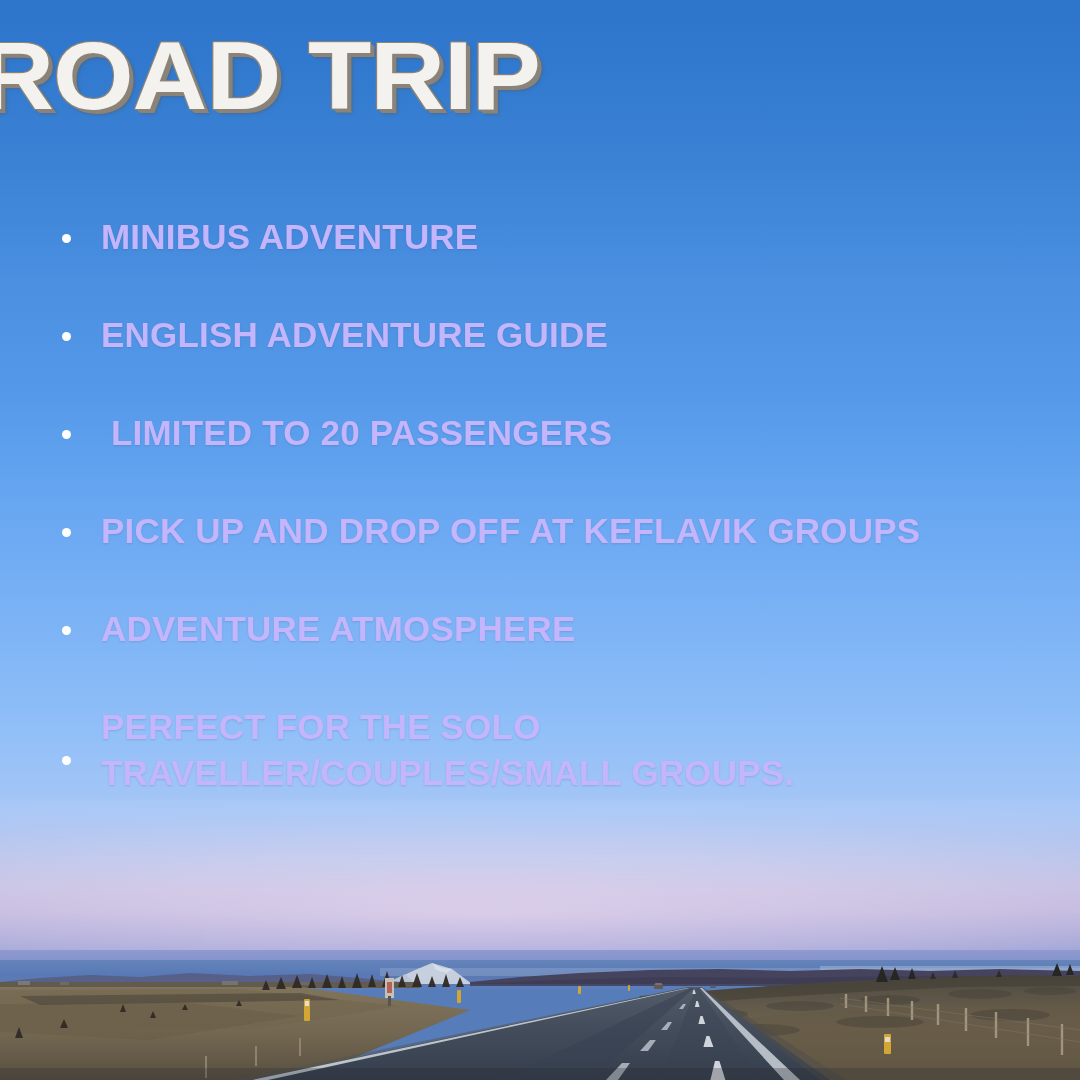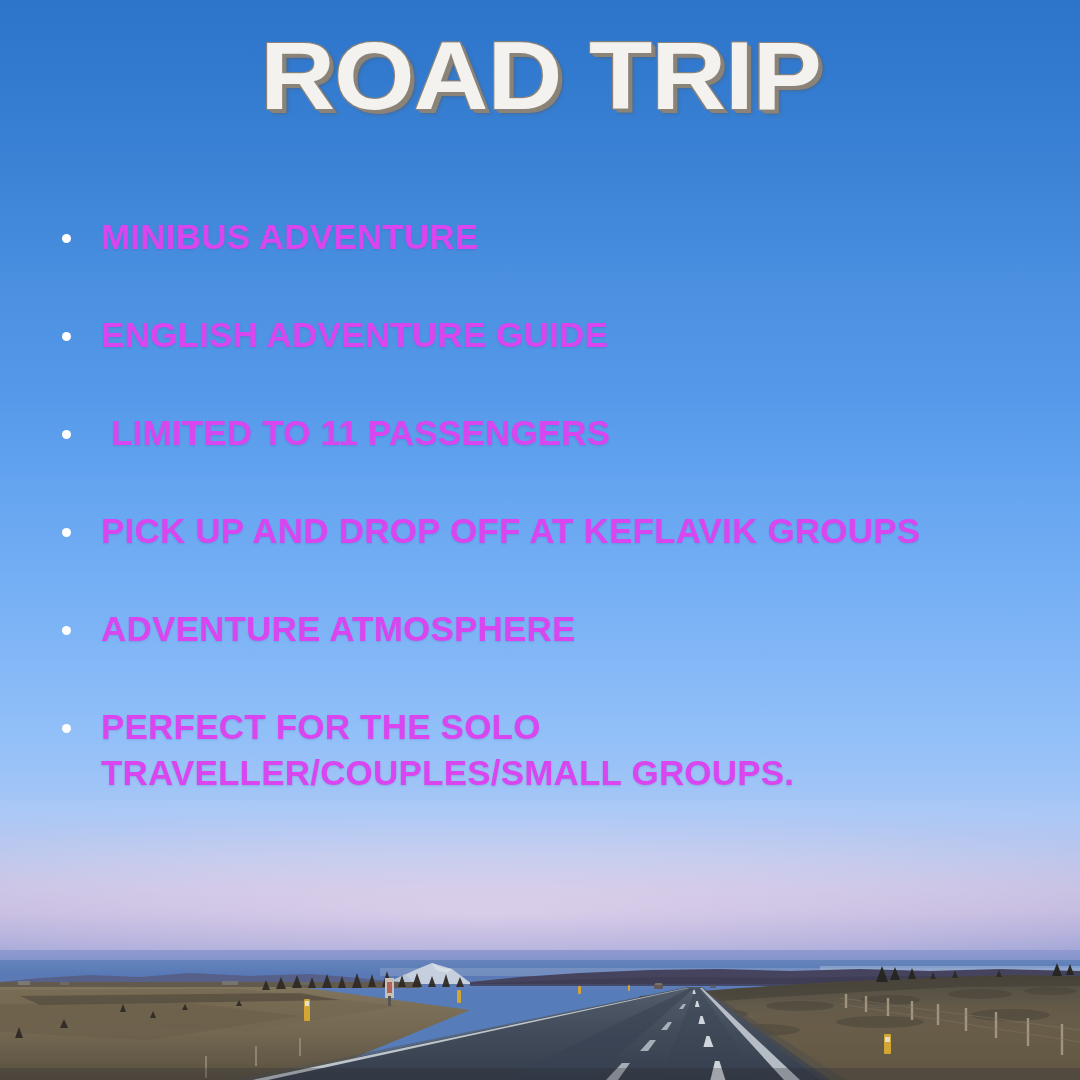--- a/index.html
+++ b/index.html
@@ -56,21 +56,21 @@
     mix-blend-mode: screen;
     pointer-events: none;
   }
 
   
   .title-wrap {
     position: absolute;
     top: 28px;
     left: 0;
     width: 1080px;
-    text-align: center;
+    text-align: left;
   }
   .title {
     display: inline-block;
     font-family: "Liberation Sans Narrow", "Liberation Sans", sans-serif;
     font-weight: bold;
     font-size: 96px;
     line-height: 1.0;
     letter-spacing: -1px;
     color: #f4f2ee;
     transform: scaleX(1.08);
@@ -90,38 +90,38 @@
     position: absolute;
     top: 214px;
     left: 62px;
     width: 985px;
   }
   .bullet {
     display: flex;
     align-items: flex-start;
     margin-bottom: 52px;
   }
-  .bullet:last-child { margin-bottom: 0; }
+  .bullet:last-child { margin-bottom: 0; align-items: center; }
   .dot {
     flex: 0 0 auto;
     width: 9px;
     height: 9px;
     border-radius: 50%;
     background: #ffffff;
     margin-top: 20px;
     margin-right: 30px;
   }
   .bullet-text {
     flex: 1 1 auto;
     font-family: "Liberation Sans Narrow", "Liberation Sans", sans-serif;
     font-weight: bold;
     font-size: 35px;
     line-height: 46px;
     letter-spacing: 0.2px;
-    color: #d946ef;
+    color: #c4b5fd;
     white-space: pre-wrap;
     text-shadow: 0 1px 2px rgba(40,70,120,0.18);
   }
 
   
   .photo {
     position: absolute;
     left: 0;
     bottom: 0;
     width: 1080px;
@@ -149,21 +149,21 @@
       <span class="bullet-text">MINIBUS ADVENTURE</span>
     </div>
 
     <div class="bullet">
       <span class="dot"></span>
       <span class="bullet-text">ENGLISH ADVENTURE GUIDE</span>
     </div>
 
     <div class="bullet">
       <span class="dot"></span>
-      <span class="bullet-text"> LIMITED TO 11 PASSENGERS</span>
+      <span class="bullet-text"> LIMITED TO 20 PASSENGERS</span>
     </div>
 
     <div class="bullet">
       <span class="dot"></span>
       <span class="bullet-text">PICK UP AND DROP OFF AT KEFLAVIK GROUPS</span>
     </div>
 
     <div class="bullet">
       <span class="dot"></span>
       <span class="bullet-text">ADVENTURE ATMOSPHERE</span>

